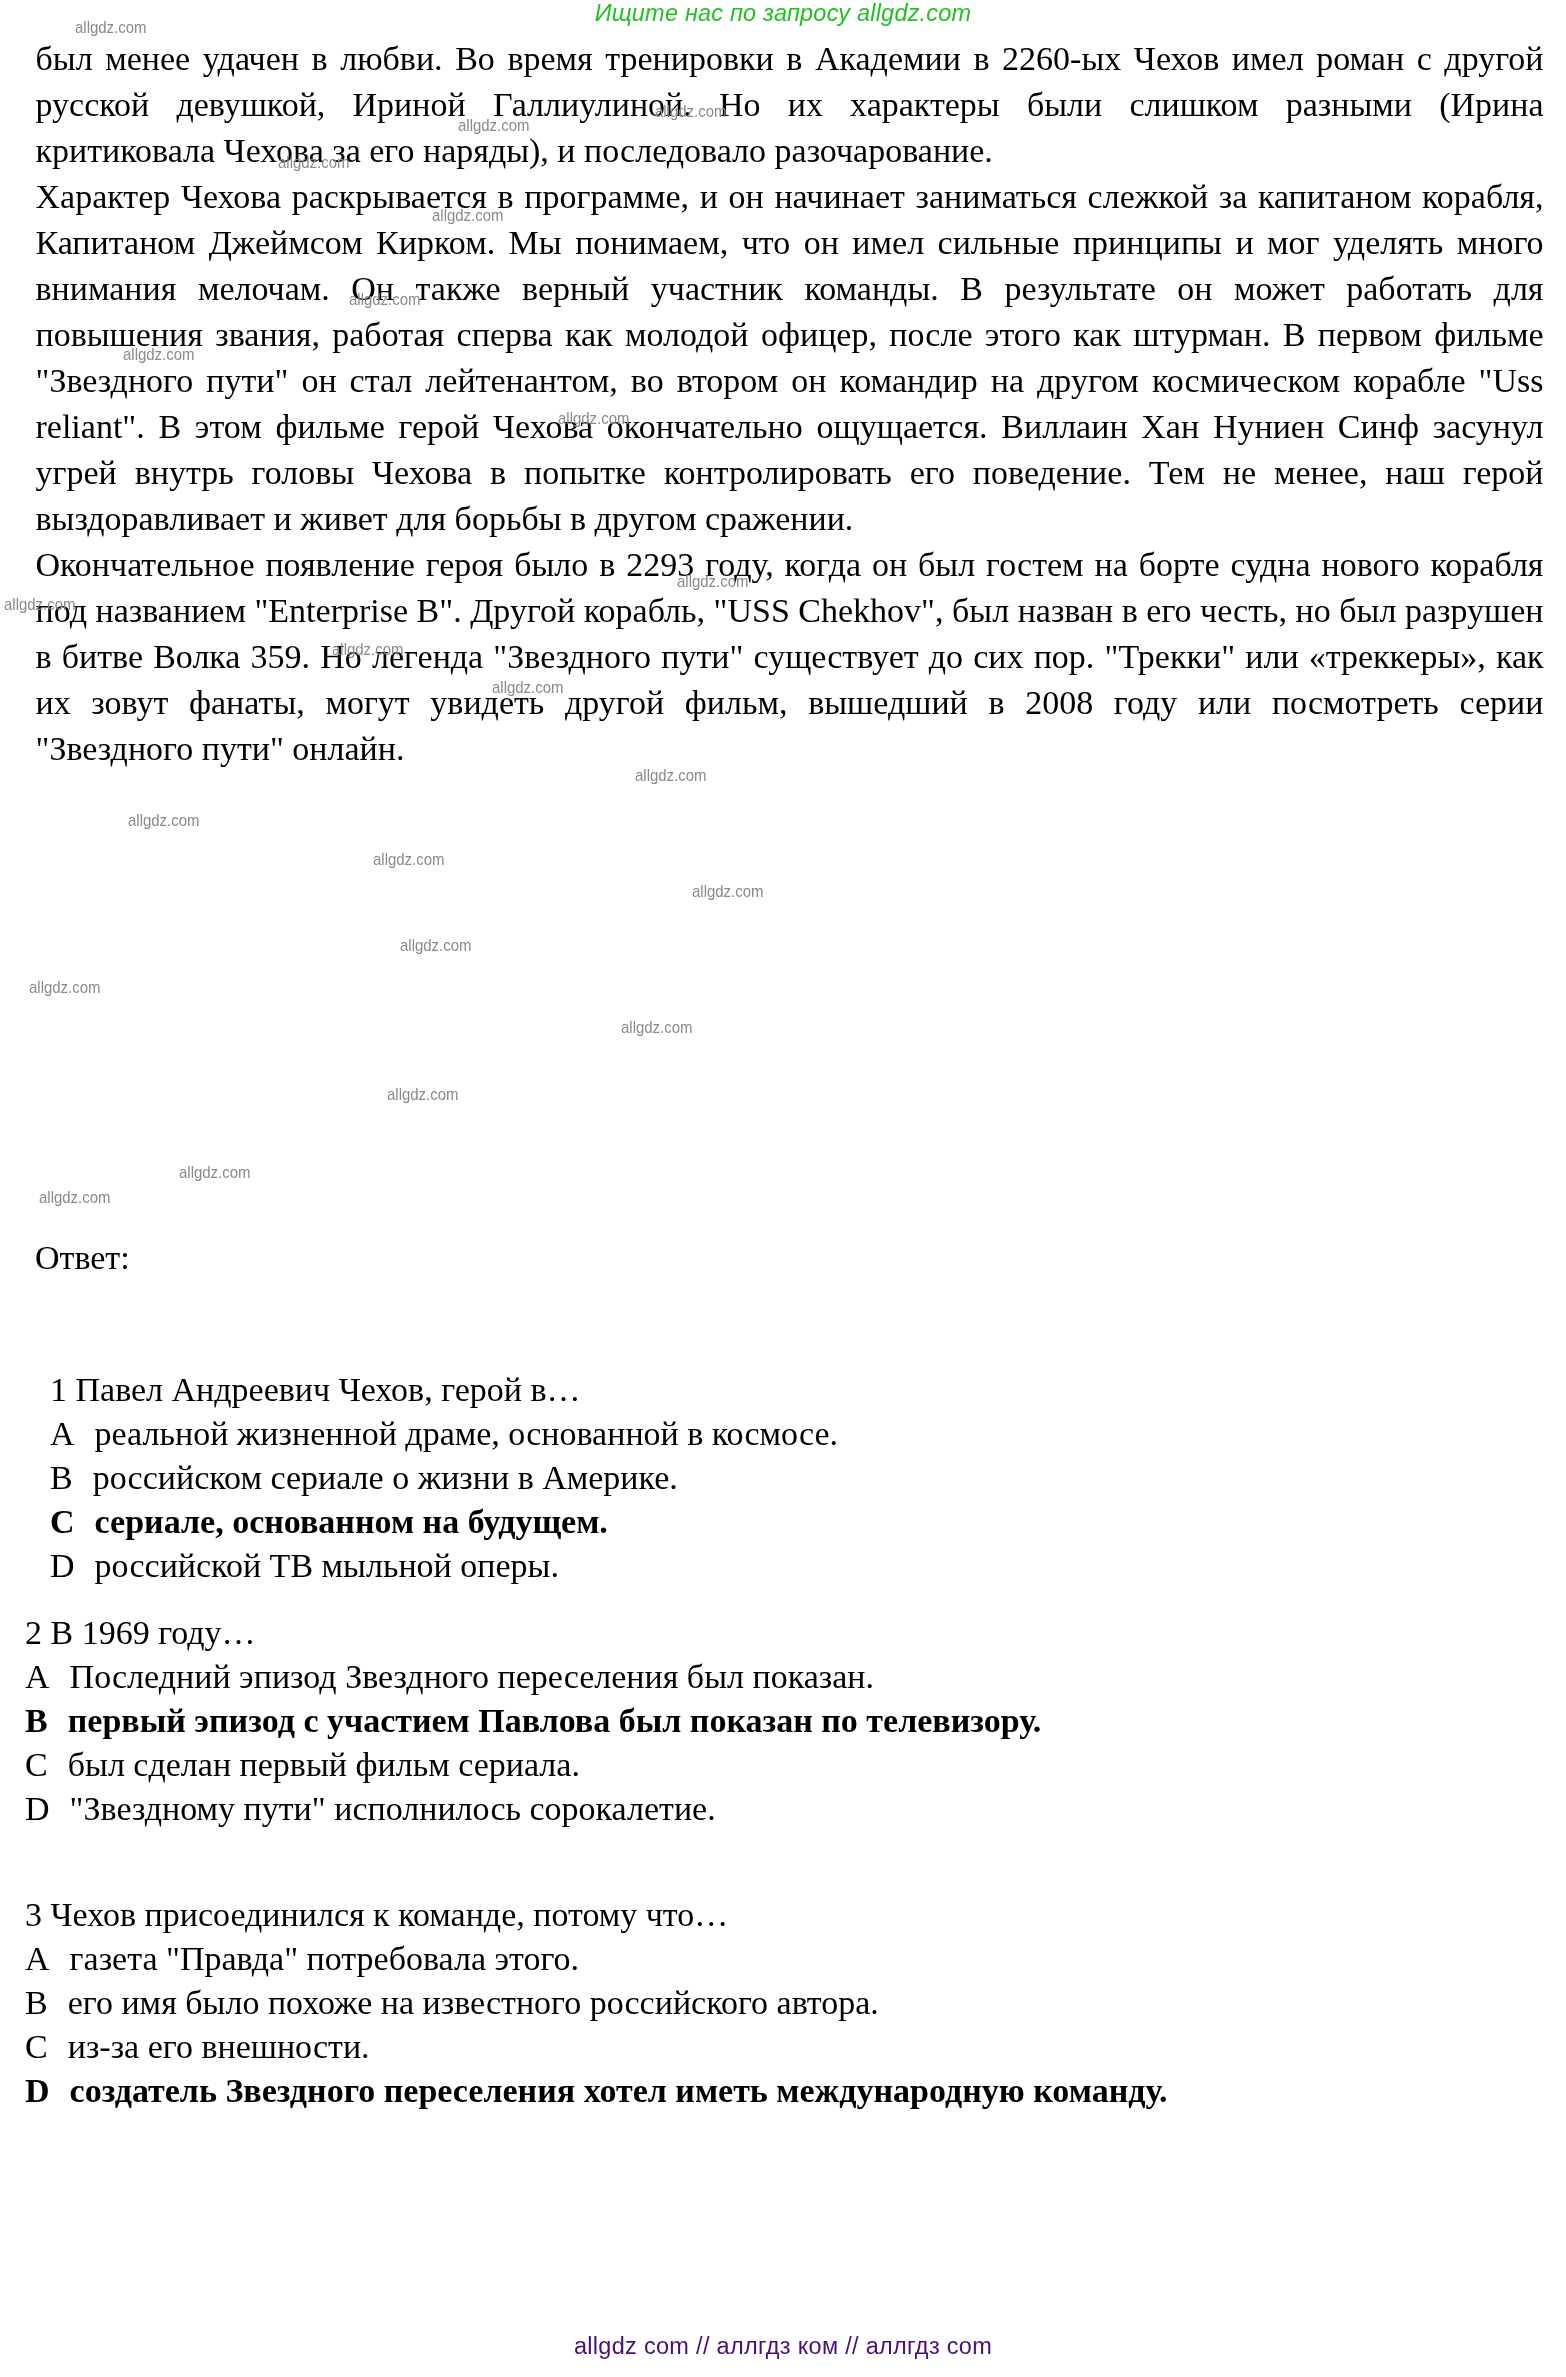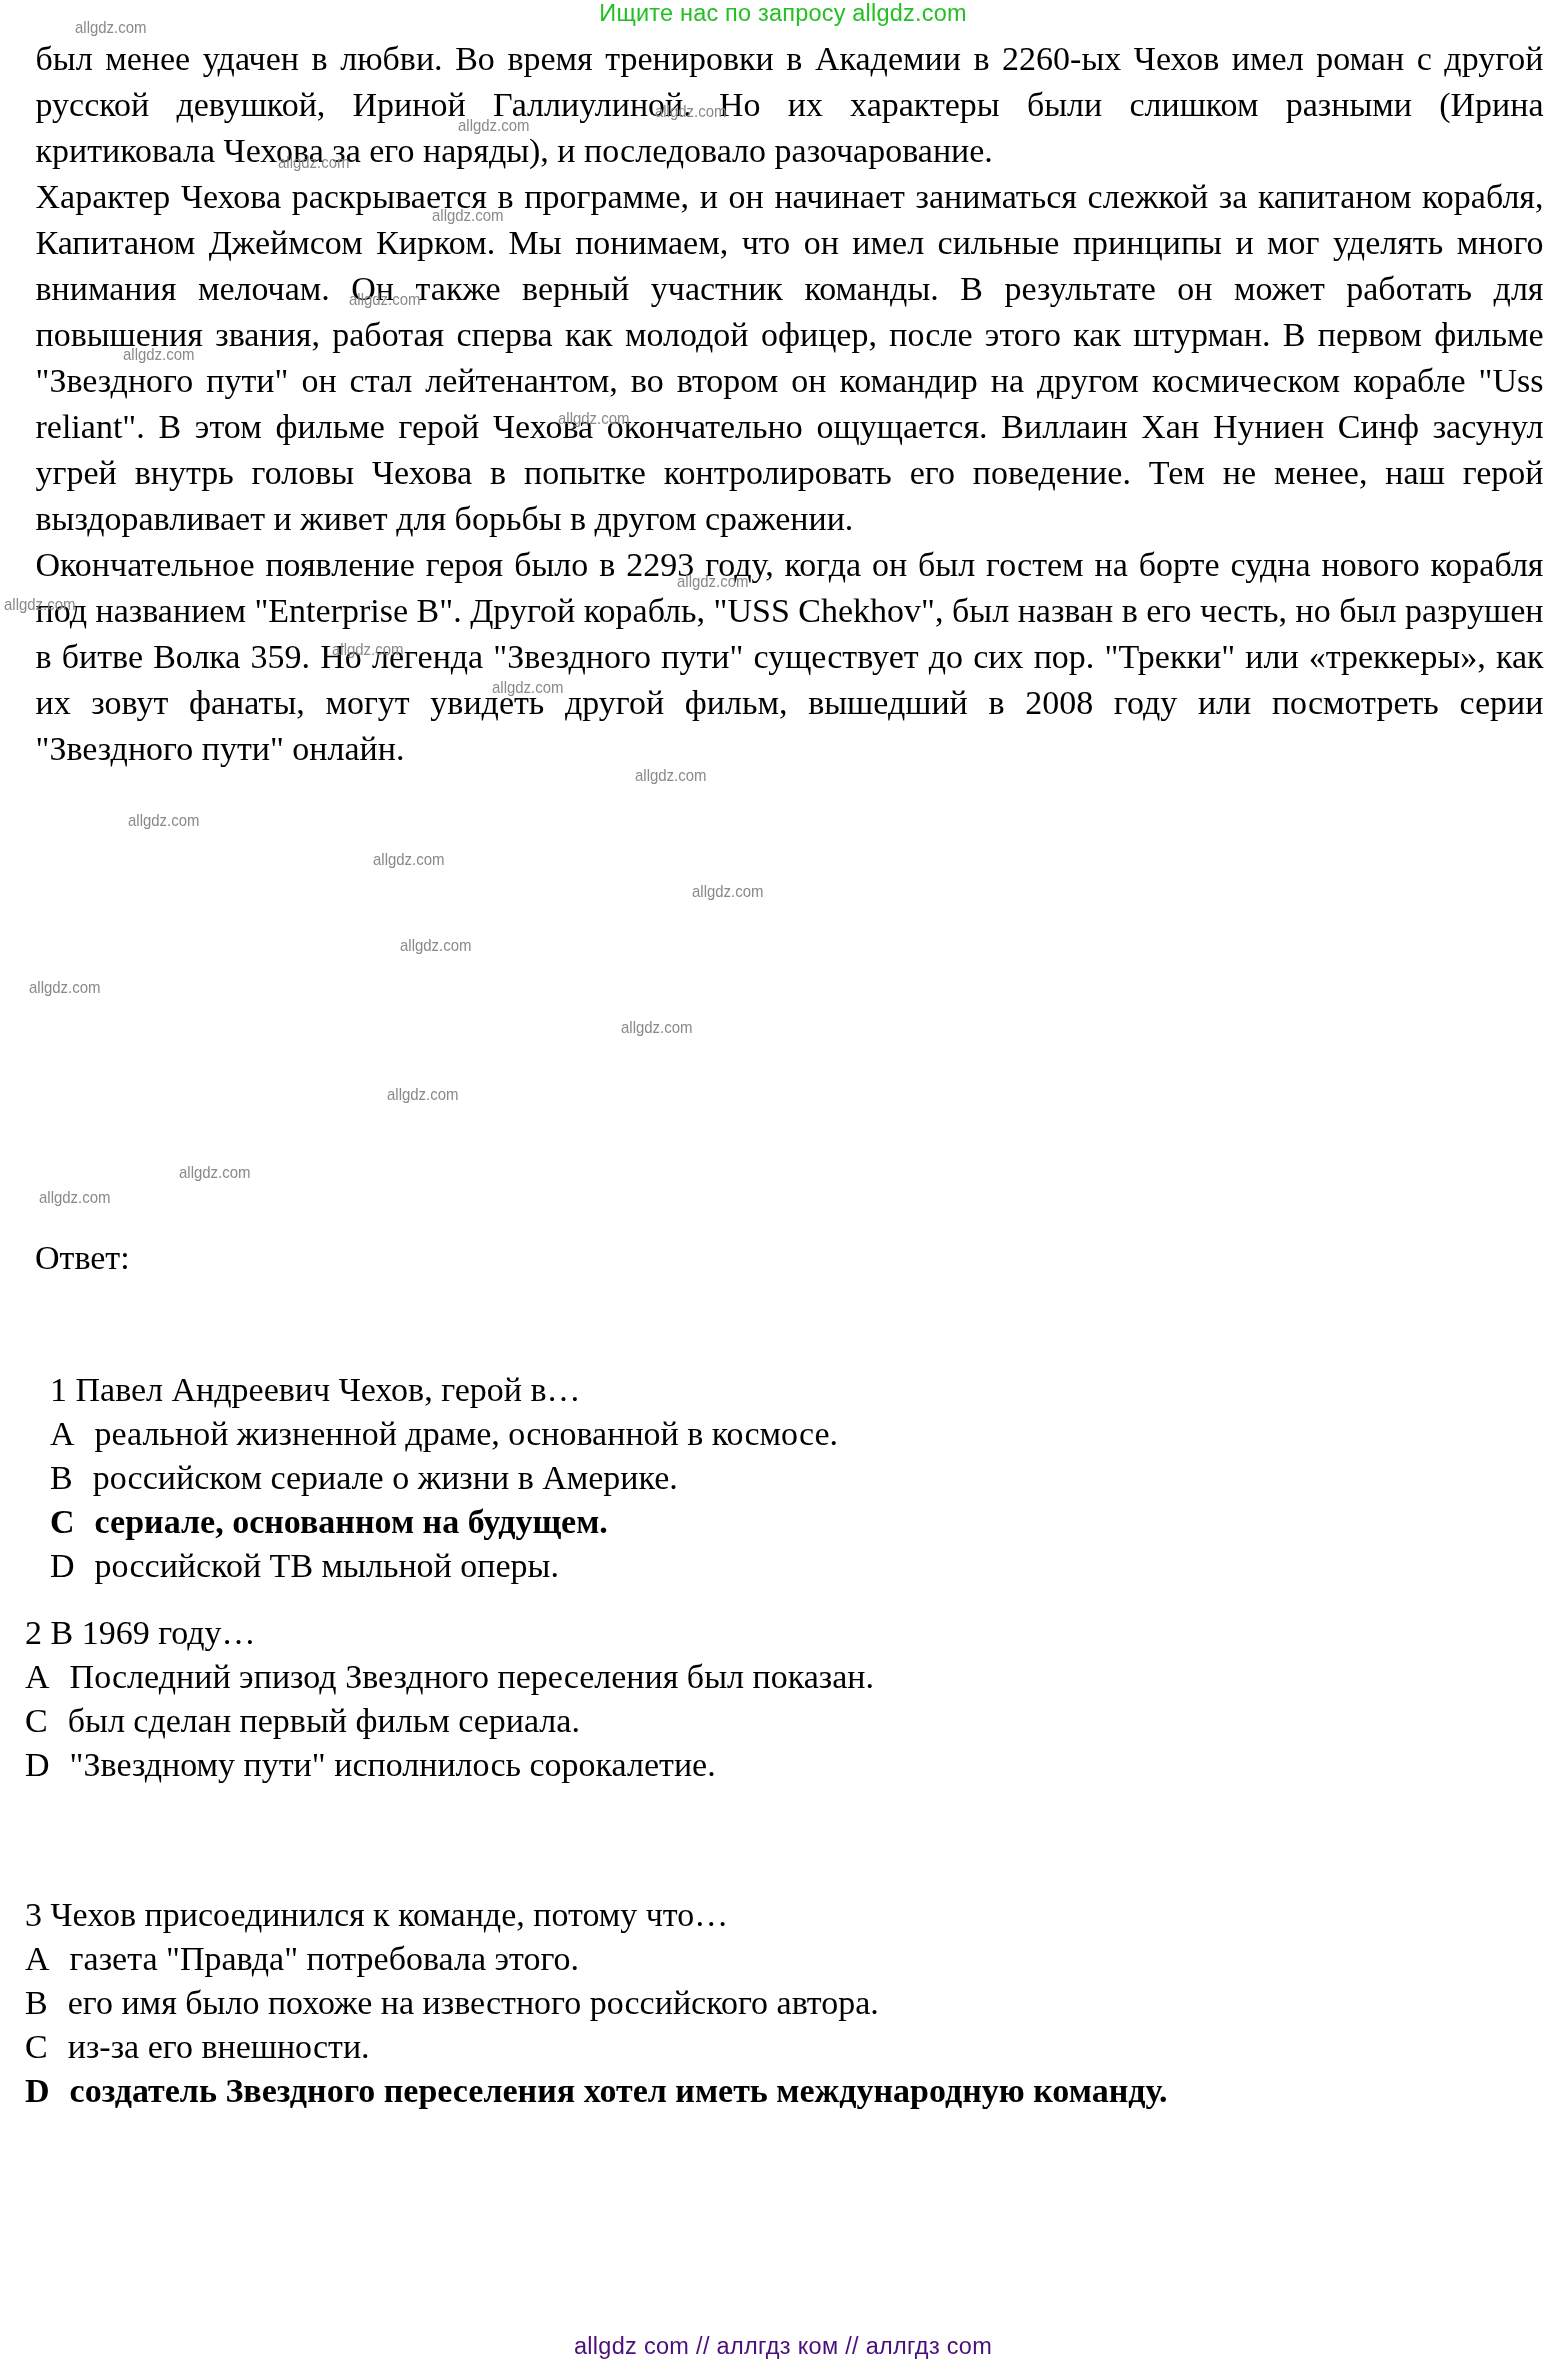--- a/index.html
+++ b/index.html
@@ -24,20 +24,21 @@
     top: 0px;
     left: 0;
     width: 100%;
     text-align: center;
     font-family: "Liberation Sans", "DejaVu Sans", sans-serif;
     font-size: 23.5px;
     letter-spacing: 0.2px;
     line-height: 26.6px;
     color: #22c021;
     white-space: nowrap;
+    font-style: italic;
   }
 
   
   .body-block {
     position: absolute;
     left: 23.5px;
     top: 36px;
     width: 1520px;
   }
   .para {
@@ -137,20 +138,24 @@
       <span style="margin-right: 0.34em;">D</span>
       <span>российской ТВ мыльной оперы.</span>
     </div>
   </div>
 
   <div class="qblock" id="q2">
     <div class="q-stem">2 В 1969 году…</div>
     <div class="opt">
       <span style="margin-right: 0.34em;">A</span>
       <span>Последний эпизод Звездного переселения был показан.</span>
+    </div>
+    <div class="opt correct">
+      <span style="margin-right: 0.34em;">B</span>
+      <span>первый эпизод с участием Павлова был показан по телевизору.</span>
     </div>
     <div class="opt">
       <span style="margin-right: 0.34em;">C</span>
       <span>был сделан первый фильм сериала.</span>
     </div>
     <div class="opt">
       <span style="margin-right: 0.34em;">D</span>
       <span>"Звездному пути" исполнилось сорокалетие.</span>
     </div>
   </div>

